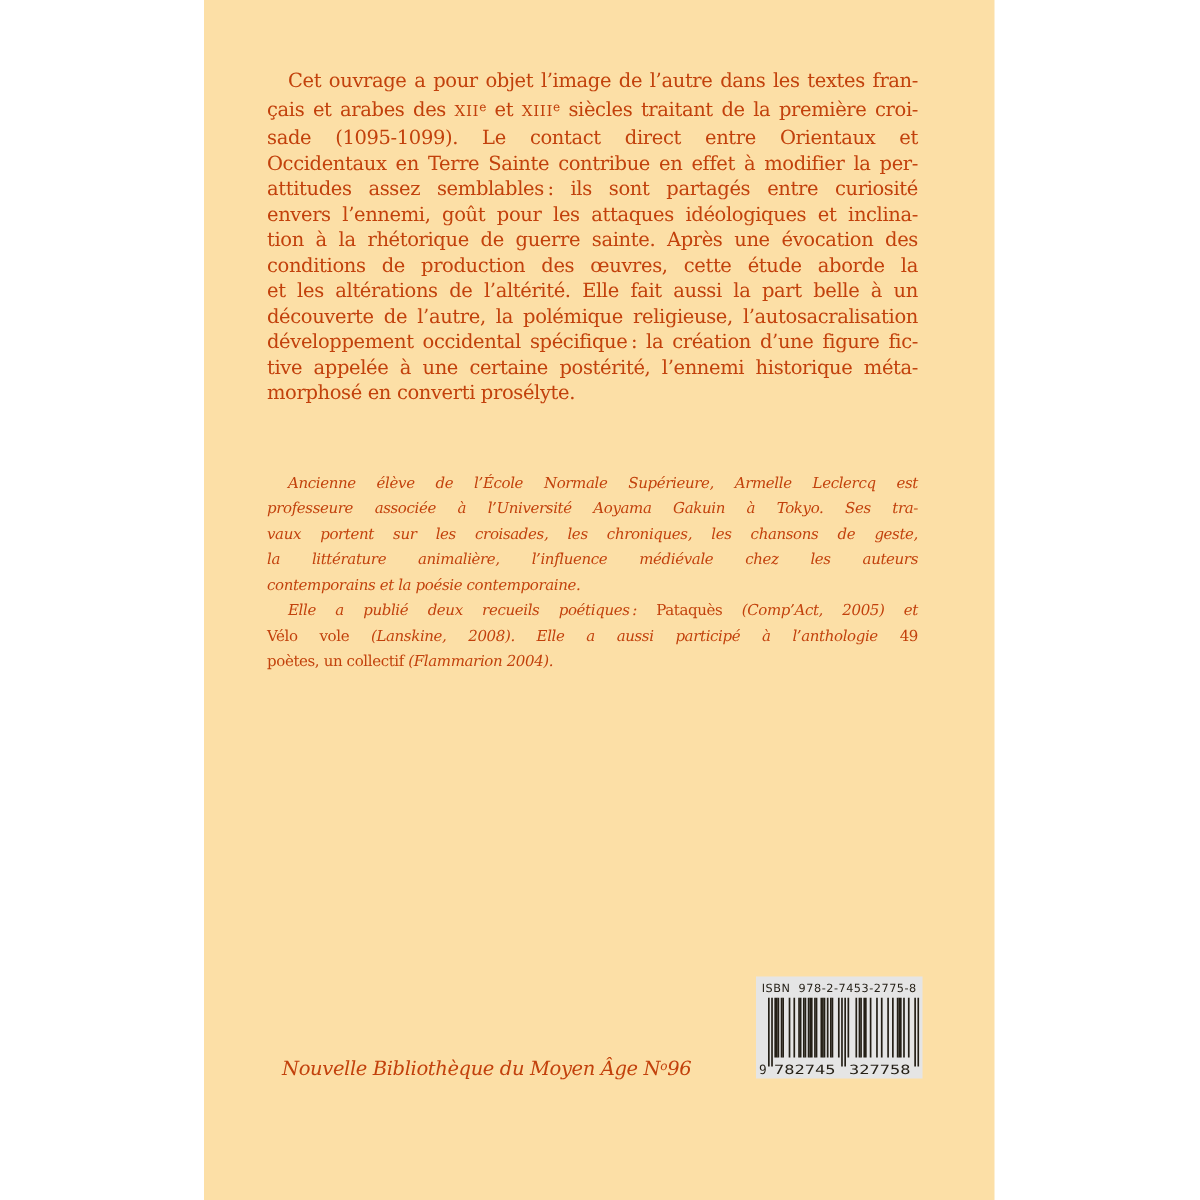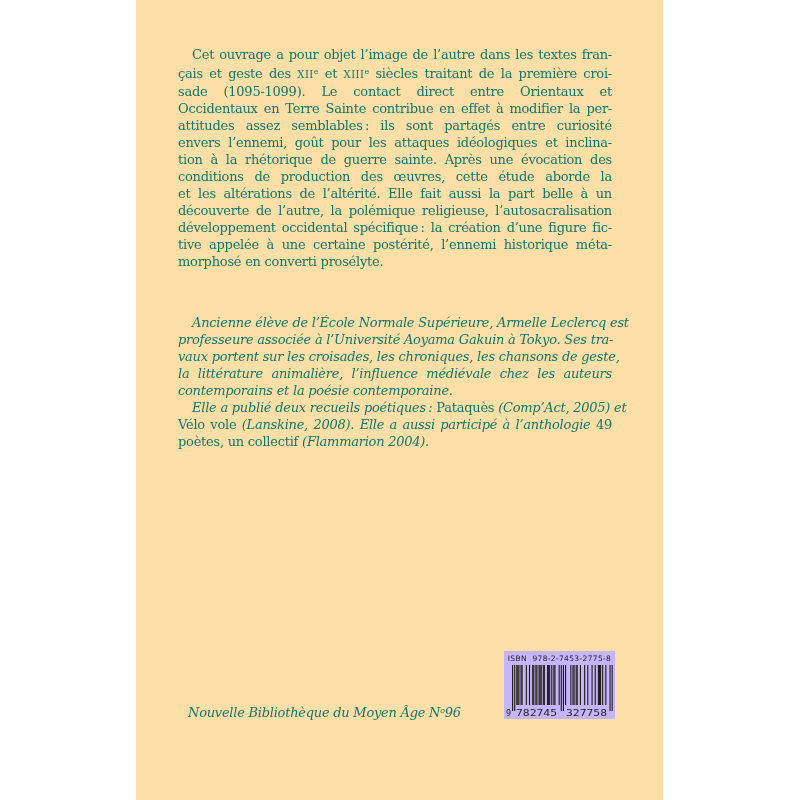--- a/index.html
+++ b/index.html
@@ -6,53 +6,53 @@
   body{
     width:800px;height:800px;position:relative;
     background:#ffffff;
     font-family:"DejaVu Serif", serif;
     overflow:hidden;
   }
   .paper{
     position:absolute;left:136px;top:0;width:527px;height:800px;
     background:#fcdfa6;
   }
-  .textblock{position:absolute;color:#0f766e;}
+  .textblock{position:absolute;color:#c2410c;}
   #synopsis{left:42px;top:46px;width:434px;font-size:13px;line-height:17px;}
-  #bio{left:42px;top:314px;width:434px;font-size:13px;line-height:17px;}
+  #bio{left:42px;top:314px;width:434px;font-size:10px;line-height:17px;}
   #credit{left:52px;top:630px;width:330px;font-size:12px;line-height:18px;}
   #series{left:52px;top:702px;width:330px;font-size:13px;line-height:18px;}
   .line{letter-spacing:-0.25px;white-space:nowrap;}
   .line.j{text-align:justify;text-align-last:justify;}
   .line.ind{text-indent:14px;}
   .s-r{font-style:normal;}
   .s-i{font-style:italic;}
   .s-sc{font-style:normal;text-transform:uppercase;font-size:0.78em;letter-spacing:0.4px;}
   .s-sup{font-style:normal;font-size:0.62em;vertical-align:0.45em;}
   .s-isup{font-style:italic;font-size:0.62em;vertical-align:0.45em;}
   .barcode-box{
     position:absolute;left:368px;top:651px;width:111px;height:68px;
-    background:#c4b5fd;
+    background:#e5e5e5;
   }
   .isbn-label{
     height:13px;line-height:14px;margin-top:1px;
     font-family:"DejaVu Sans", sans-serif;
     font-size:7.5px;letter-spacing:0.35px;
     text-align:center;color:#241f16;white-space:pre;
   }
   .bars-svg{position:absolute;left:2px;top:14px;}
 </style>
 </head>
 <body>
 
 <div class="paper">
 
   <div id="synopsis" class="textblock">
       <div class="line j ind"><span class="s-r">Cet ouvrage a pour objet l’image de l’autre dans les textes fran-</span></div>
-      <div class="line j"><span class="s-r">çais et geste des </span><span class="s-sc">xii</span><span class="s-sup">e</span><span class="s-r"> et </span><span class="s-sc">xiii</span><span class="s-sup">e</span><span class="s-r"> siècles traitant de la première croi-</span></div>
+      <div class="line j"><span class="s-r">çais et arabes des </span><span class="s-sc">xii</span><span class="s-sup">e</span><span class="s-r"> et </span><span class="s-sc">xiii</span><span class="s-sup">e</span><span class="s-r"> siècles traitant de la première croi-</span></div>
       <div class="line j"><span class="s-r">sade (1095-1099). Le contact direct entre Orientaux et</span></div>
       <div class="line j"><span class="s-r">Occidentaux en Terre Sainte contribue en effet à modifier la per-</span></div>
       <div class="line j"><span class="s-r">attitudes assez semblables : ils sont partagés entre curiosité</span></div>
       <div class="line j"><span class="s-r">envers l’ennemi, goût pour les attaques idéologiques et inclina-</span></div>
       <div class="line j"><span class="s-r">tion à la rhétorique de guerre sainte. Après une évocation des</span></div>
       <div class="line j"><span class="s-r">conditions de production des œuvres, cette étude aborde la</span></div>
       <div class="line j"><span class="s-r">et les altérations de l’altérité. Elle fait aussi la part belle à un</span></div>
       <div class="line j"><span class="s-r">découverte de l’autre, la polémique religieuse, l’autosacralisation</span></div>
       <div class="line j"><span class="s-r">développement occidental spécifique : la création d’une figure fic-</span></div>
       <div class="line j"><span class="s-r">tive appelée à une certaine postérité, l’ennemi historique méta-</span></div>

